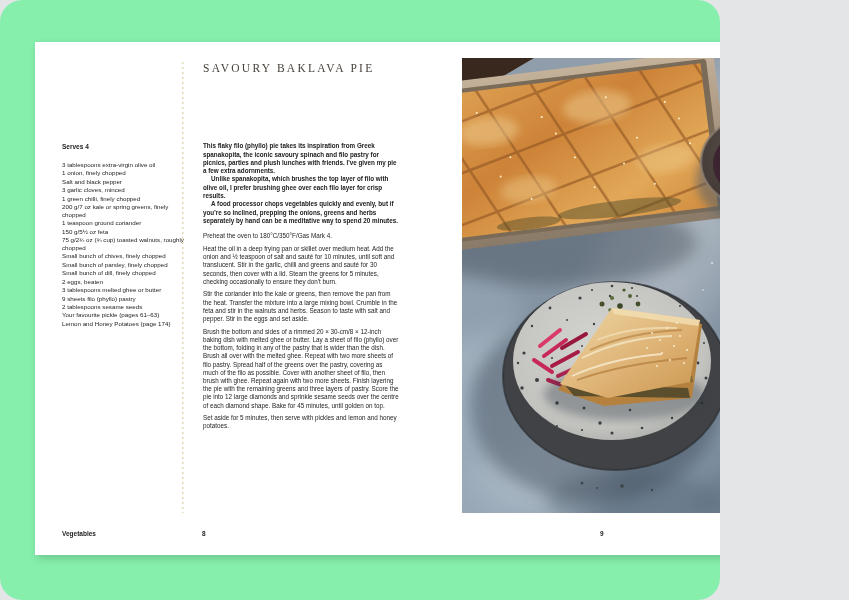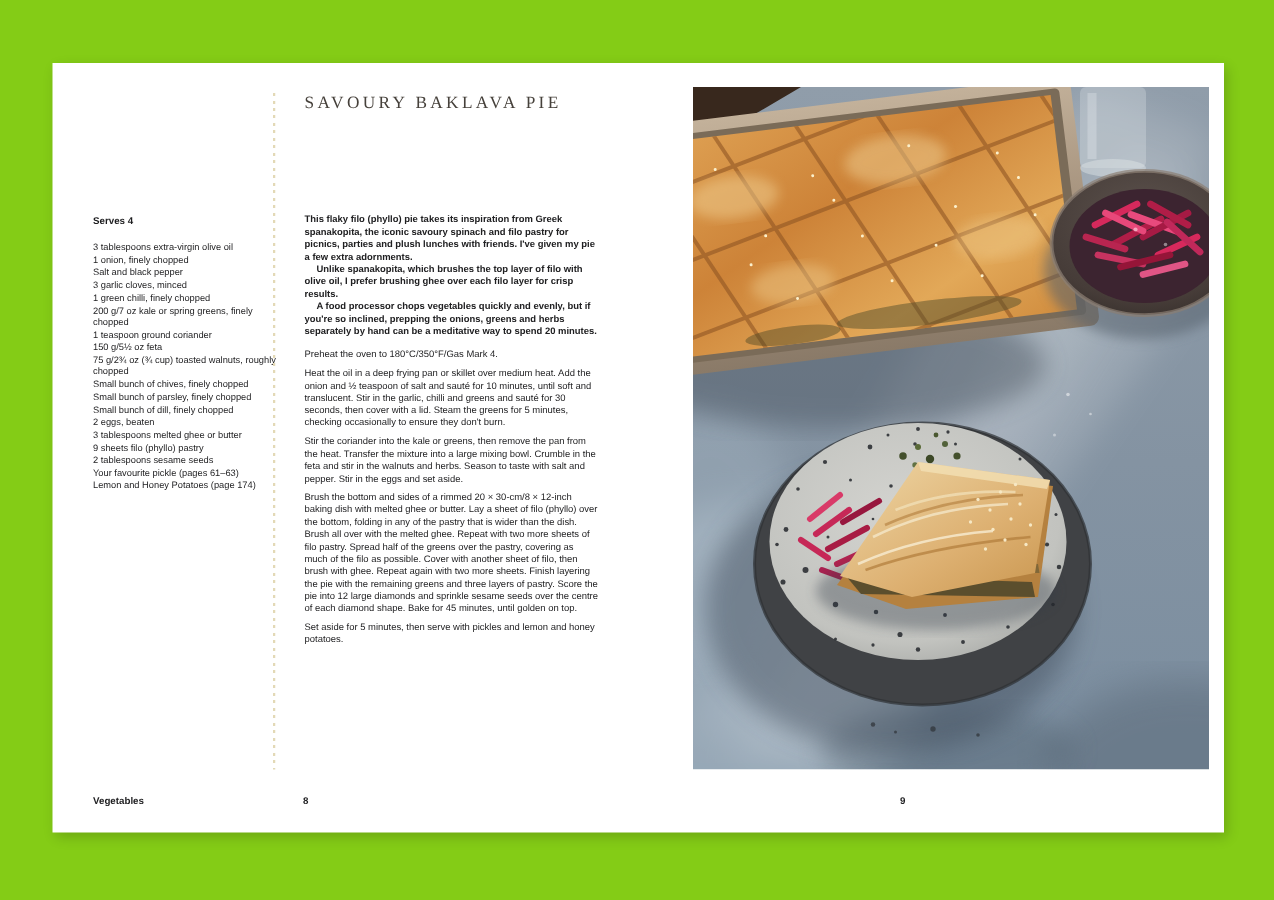--- a/index.html
+++ b/index.html
@@ -1,17 +1,17 @@
 <!DOCTYPE html>
 <html><head>
 <meta charset="utf-8">
 <style>
   html,body{margin:0;padding:0;}
   body{width:849px;height:600px;background:#e3e5e6;font-family:"Liberation Sans",sans-serif;overflow:hidden;}
-  .canvas{position:relative;width:849px;height:600px;background:#84cc16;overflow:hidden;}
+  .canvas{position:relative;width:720px;height:600px;background:#86efac;overflow:hidden;border-radius:22px;}
   .spread{
     position:absolute;left:35px;top:42px;width:1562px;height:1026px;background:#ffffff;
     transform:scale(0.5);transform-origin:top left;
     box-shadow:4px 6px 16px rgba(0,0,0,0.18);
     color:#1d1d1f;
   }
   
   .ing-col{position:absolute;left:54px;top:202px;width:252px;}
   .serves{font-size:13px;font-weight:bold;margin:0 0 21px 0;}
   .ing-list{list-style:none;margin:0;padding:0;font-size:12.4px;line-height:15.4px;}

